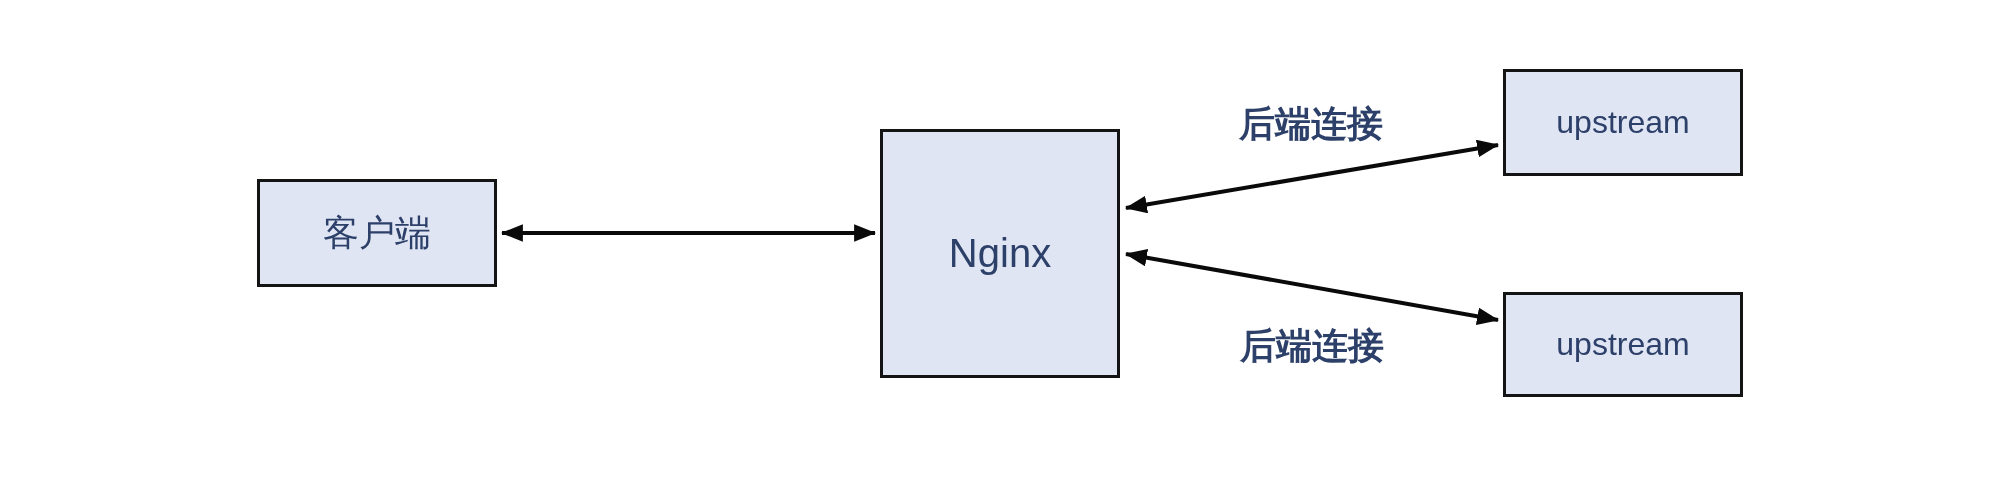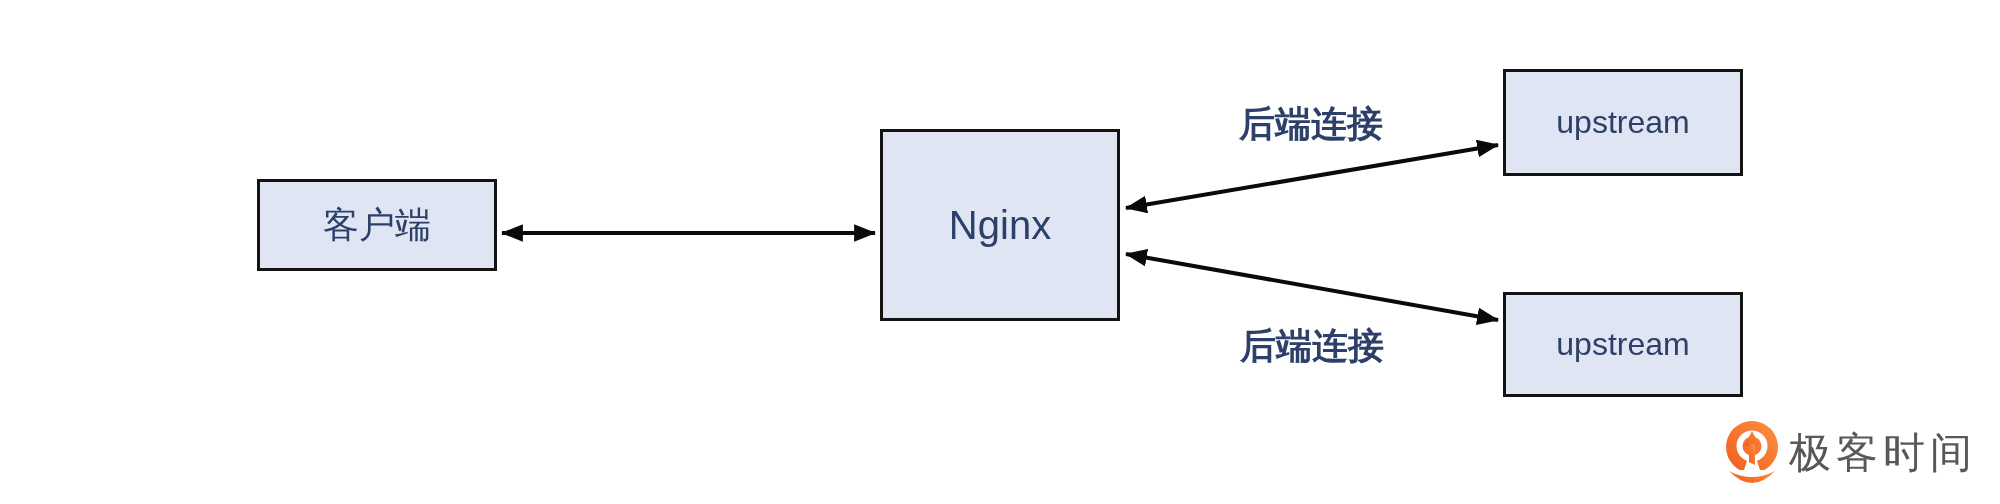--- a/index.html
+++ b/index.html
@@ -22,22 +22,22 @@
 
   .node {
     position: absolute;
     background: var(--node-fill);
     border: 3px solid var(--node-border);
     color: var(--text-navy);
     display: flex;
     align-items: center;
     justify-content: center;
   }
-  .node-client   { left: 257px;  top: 179px; width: 240px; height: 92px; font-size: 36px; }
-  .node-nginx    { left: 880px;  top: 129px; width: 240px; height: 192px; font-size: 40px; text-align: right; }
+  .node-client   { left: 257px;  top: 179px; width: 240px; height: 108px; font-size: 36px; }
+  .node-nginx    { left: 880px;  top: 129px; width: 240px; height: 249px; font-size: 40px; text-align: right; }
   .node-up-top   { left: 1503px; top: 69px;  width: 240px; height: 107px; font-size: 32px; }
   .node-up-bot   { left: 1503px; top: 292px; width: 240px; height: 105px; font-size: 32px; }
 
   .edge-label {
     position: absolute;
     color: var(--text-navy);
     font-size: 36px;
     white-space: nowrap;
     transform: translate(-50%, -50%);
     font-weight: bold;
@@ -94,32 +94,14 @@
 
   <div class="node node-up-bot">
     <span>upstream</span>
   </div>
 
 
   <div class="edge-label edge-backend-top">后端连接</div>
 
   <div class="edge-label edge-backend-bot">后端连接</div>
 
-  <div class="brand">
-    <svg width="54" height="64" viewBox="0 0 54 64" xmlns="http://www.w3.org/2000/svg">
-      <defs>
-        <linearGradient id="og" x1="0" y1="1" x2="1" y2="0">
-          <stop offset="0" style="stop-color: var(--logo-orange-dark, #f35b1e);"></stop>
-          <stop offset="1" style="stop-color: var(--logo-orange-light, #fb9241);"></stop>
-        </linearGradient>
-      </defs>
-      <circle cx="27" cy="26" r="26" fill="url(#og)"></circle>
-      <circle cx="27" cy="25" r="12.5" fill="none" stroke="#ffffff" stroke-width="6"></circle>
-      <polygon points="27,25 18,52 36,52" fill="#ffffff"></polygon>
-      <polygon points="27,10 19,25 35,25" fill="url(#og)"></polygon>
-      <polygon points="24,23 30,23 30,44 24,41" fill="url(#og)"></polygon>
-      <ellipse cx="27" cy="55" rx="25" ry="6.5" fill="#ffffff"></ellipse>
-      <path d="M4,50 Q27,62 50,50 Q27,74 4,50 Z" fill="url(#og)"></path>
-    </svg>
-    <span class="brand-text">极客时间</span>
-  </div>
 
 </div>
 
 </body></html>

